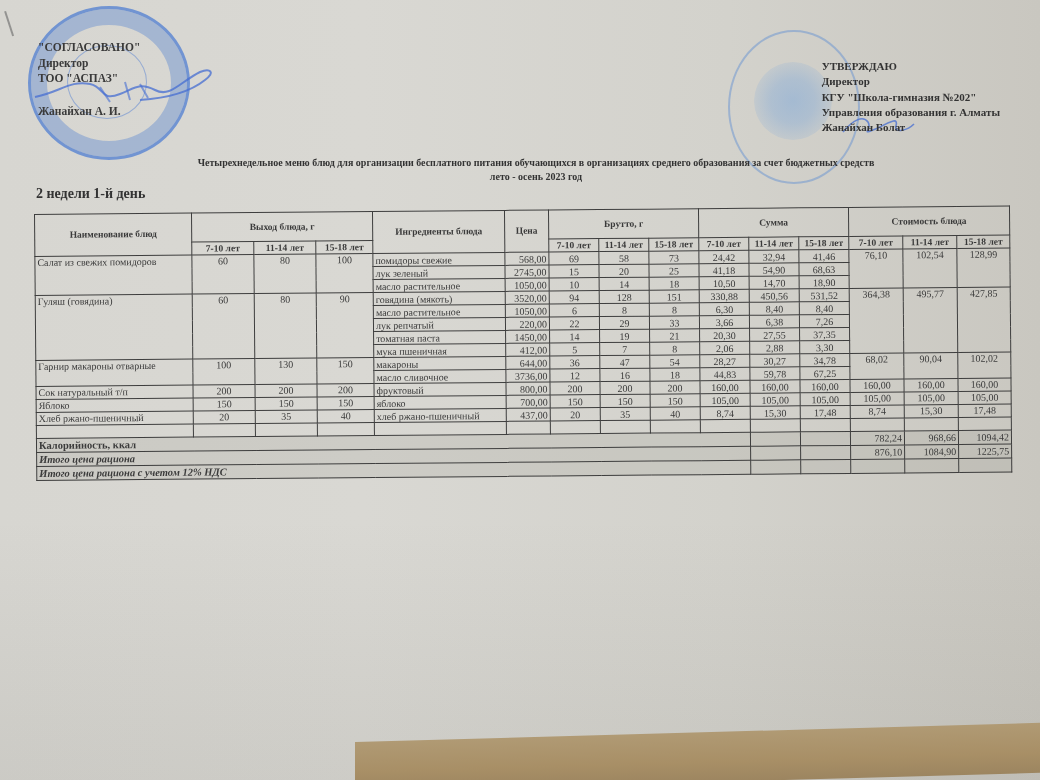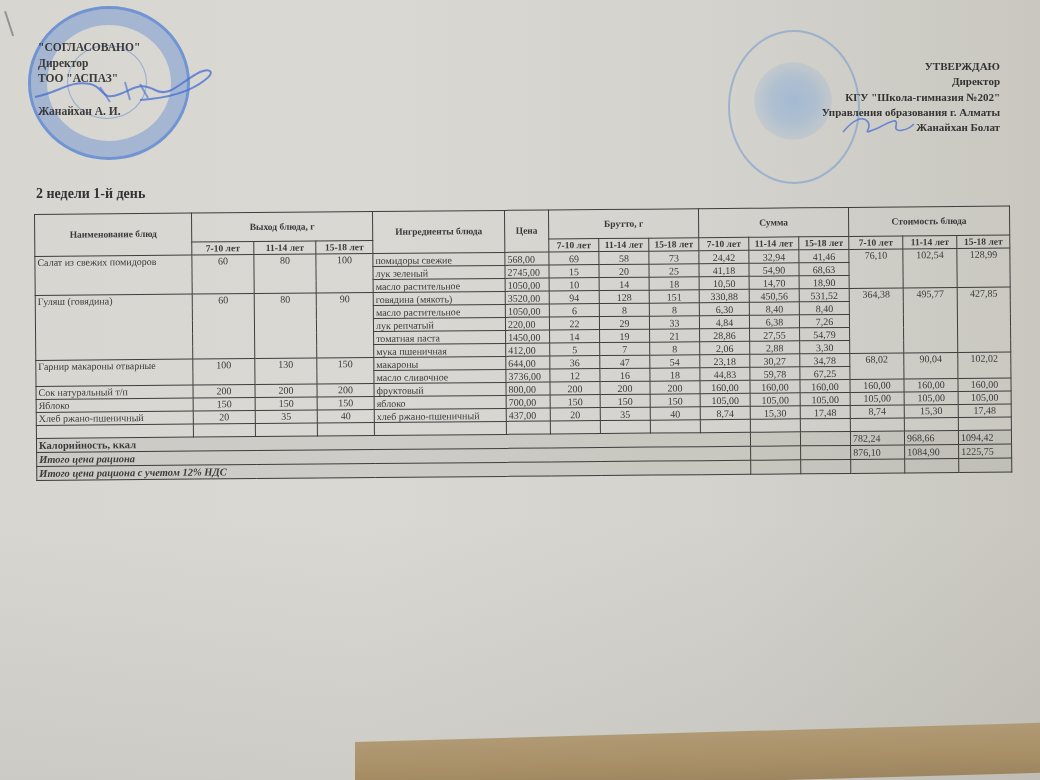--- a/index.html
+++ b/index.html
@@ -41,38 +41,38 @@
     background: radial-gradient(circle, rgba(110,160,220,.45) 0%, rgba(110,160,220,.35) 40%, rgba(110,160,220,.15) 70%, rgba(0,0,0,0) 72%);
   }
   .sig { position:absolute; }
 
   
   .agreed {
     position:absolute; left:38px; top:40px; font-weight:bold; font-size:11.5px; line-height:15.5px; color:#3a3a3a;
   }
   .agreed div { white-space:nowrap; }
   .approve {
-    position:absolute; right:40px; top:59px; font-weight:bold; font-size:11px; line-height:15.3px; color:#333; text-align:right;
+    position:absolute; right:40px; top:59px; font-weight:bold; font-size:11px; line-height:15.3px; color:#333; 
   }
   .approve div { white-space:nowrap; }
 
   .title {
     position:absolute; left:172px; top:156px; width:728px; text-align:center;
     font-weight:bold; font-size:10px; line-height:14px; color:#333;
   }
   .subtitle { position:absolute; left:36px; top:186px; font-weight:bold; font-size:14px; color:#333; }
 
   
   .tbl-wrap { position:absolute; left:34px; top:214px; transform:rotate(-0.5deg); transform-origin:left top; }
   table { border-collapse:collapse; font-size:10px; color:#3b3b3b; }
   td, th { border:1px solid #3e3e3e; padding:0 2px; height:12px; line-height:11px; white-space:nowrap; }
   th { font-weight:bold; font-size:9.5px; color:#3a3a3a; }
   .hdr-top th { height:28px; }
   .c { text-align:center; }
-  .r { text-align:left;margin-left:20px; }
+  .r { text-align:right;margin-left:20px; }
   .l { text-align:left; }
   .top { vertical-align:top; }
   .tot td { height:13px; background:rgba(150,148,140,.18); }
   .tot.italic td.lbl { font-style:italic; }
   .lbl { font-weight:bold; font-size:10.5px; }
   .gr { background:rgba(140,138,130,.22); }
 </style>
 </head>
 <body>
 
@@ -104,20 +104,24 @@
   </div>
 
   <div class="approve">
     <div>УТВЕРЖДАЮ</div>
     <div>Директор</div>
     <div>КГУ  "Школа-гимназия №202"</div>
     <div>Управления образования г. Алматы</div>
     <div style="border-bottom:0;font-family:Liberation Serif, serif;">Жанайхан Болат</div>
   </div>
 
+  <div class="title">
+    <div>Четырехнедельное меню блюд для организации бесплатного питания обучающихся в организациях среднего образования за счет бюджетных средств</div>
+    <div>лето - осень 2023 год</div>
+  </div>
   <div class="subtitle">2 недели 1-й день</div>
 
   <div class="tbl-wrap">
     <table>
       <colgroup>
         <col style="width:157px">
           <col style="width:62px">
           <col style="width:62px">
           <col style="width:57px">
         <col style="width:132px">
@@ -221,33 +225,33 @@
             <td class="c">6,30</td>
             <td class="c">8,40</td>
             <td class="c">8,40</td>
           </tr>
           <tr>
             <td class="l">лук репчатый</td>
             <td class="r">220,00</td>
             <td class="c">22</td>
             <td class="c">29</td>
             <td class="c">33</td>
-            <td class="c">4,84</td>
+            <td class="c">3,66</td>
             <td class="c">6,38</td>
             <td class="c">7,26</td>
           </tr>
           <tr>
             <td class="l">томатная паста</td>
             <td class="r">1450,00</td>
             <td class="c">14</td>
             <td class="c">19</td>
             <td class="c">21</td>
-            <td class="c">28,86</td>
+            <td class="c">20,30</td>
             <td class="c">27,55</td>
-            <td class="c">54,79</td>
+            <td class="c">37,35</td>
           </tr>
           <tr>
             <td class="l">мука пшеничная</td>
             <td class="r">412,00</td>
             <td class="c">5</td>
             <td class="c">7</td>
             <td class="c">8</td>
             <td class="c">2,06</td>
             <td class="c">2,88</td>
             <td class="c">3,30</td>
@@ -255,21 +259,21 @@
           <tr>
             <td class="l top" rowspan="2">Гарнир  макароны отварные</td>
             <td class="c top" rowspan="2">100</td>
             <td class="c top" rowspan="2">130</td>
             <td class="c top" rowspan="2">150</td>
             <td class="l">макароны</td>
             <td class="r">644,00</td>
             <td class="c">36</td>
             <td class="c">47</td>
             <td class="c">54</td>
-            <td class="c">23,18</td>
+            <td class="c">28,27</td>
             <td class="c">30,27</td>
             <td class="c">34,78</td>
             <td class="c top" rowspan="2">68,02</td>
             <td class="c top" rowspan="2">90,04</td>
             <td class="c top" rowspan="2">102,02</td>
           </tr>
           <tr>
             <td class="l">масло сливочное</td>
             <td class="r">3736,00</td>
             <td class="c">12</td>

